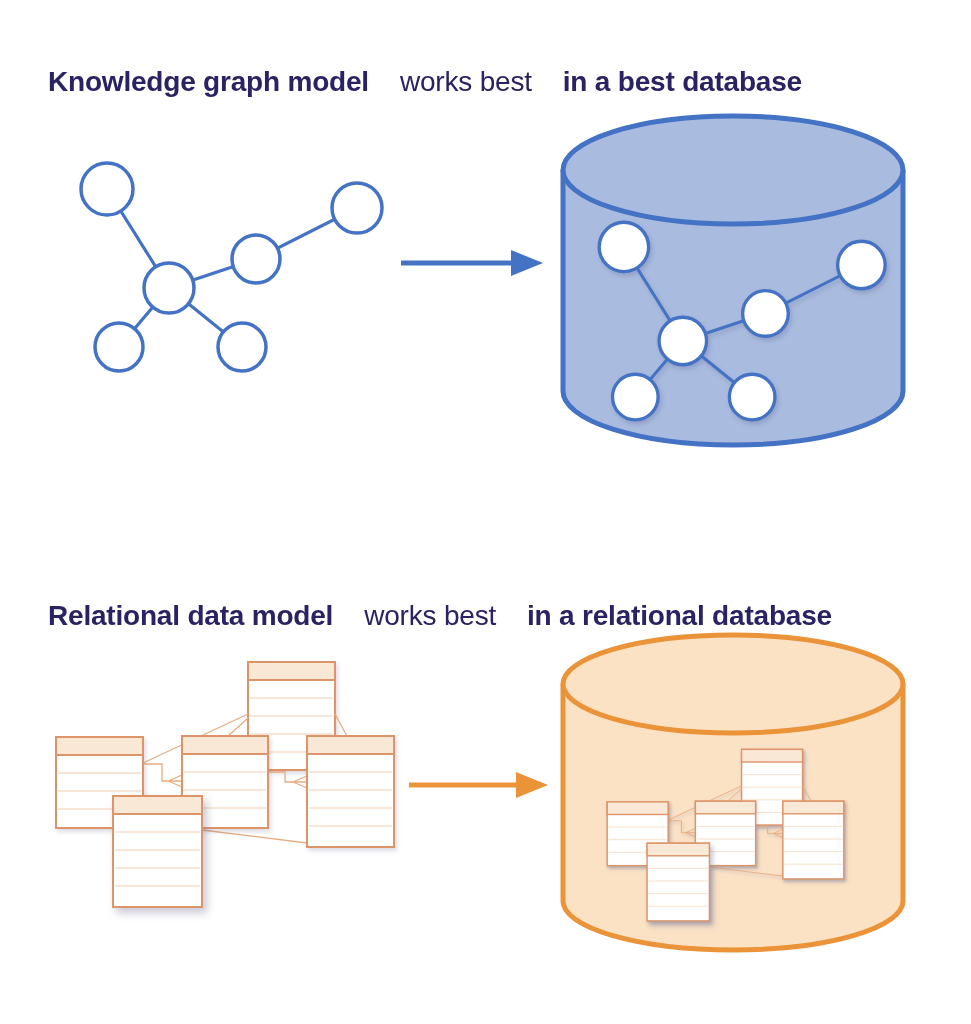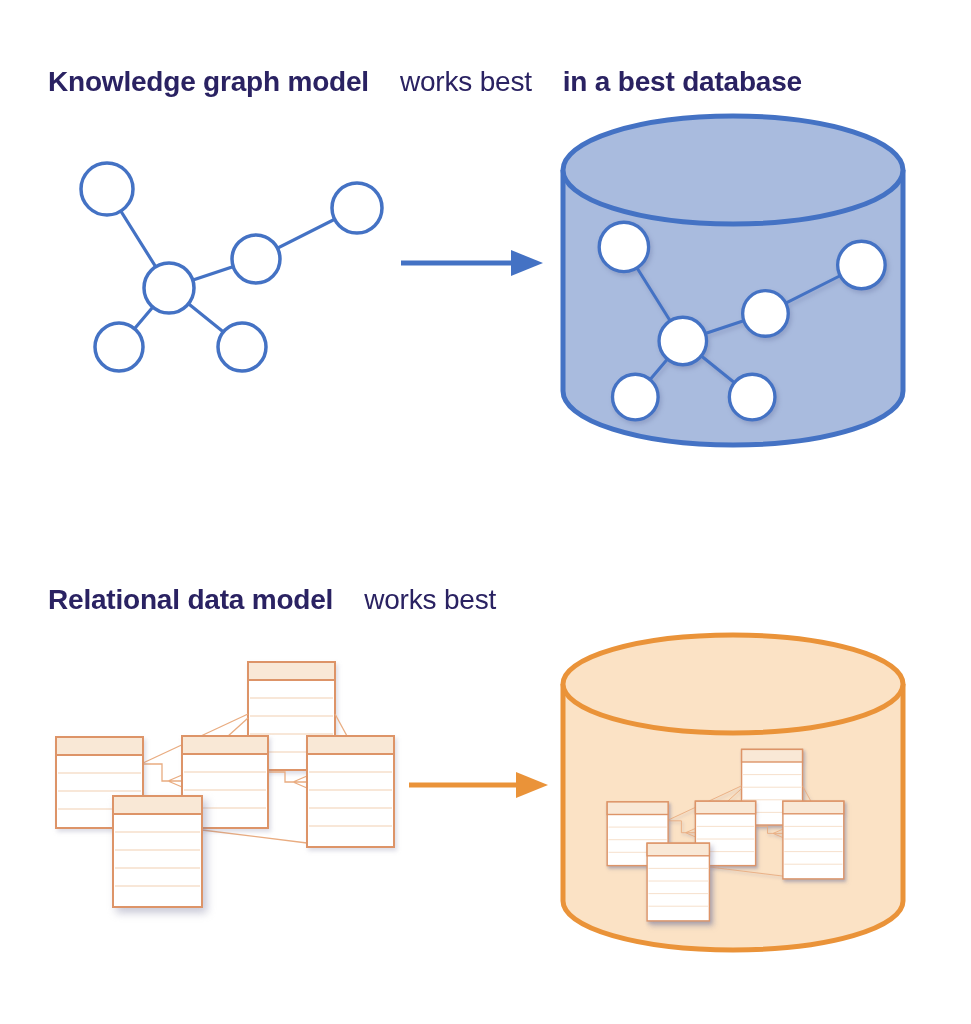--- a/index.html
+++ b/index.html
@@ -141,23 +141,24 @@
     <line x1="3" y1="19" x2="115" y2="19"></line>
     <polygon points="113,6 145,19 113,32"></polygon>
   </svg>
 
   <svg class="abs" style="left:546px;top:106px" width="370" height="350" viewBox="0 0 370 350">
     <path class="cyl-blue" d="M17,64 L17,285 A170,54 0 0 0 357,285 L357,64"></path>
     <ellipse class="cyl-blue" cx="187" cy="64" rx="170" ry="54"></ellipse>
     <use href="#network-graph" class="mini-use" transform="translate(19,83) scale(0.95)"></use>
   </svg>
 
-  <div class="title-row" style="top:580px">
+  <div class="title-row" style="top:596px">
     <span class="t-bold">Relational data model</span>
     <span class="t-mid">works best</span>
+    <span class="t-bold">in a relational database</span>
   </div>
 
   <svg class="abs" style="left:40px;top:630px" width="410" height="320" viewBox="0 0 410 320">
     <use href="#er-diagram"></use>
   </svg>
 
   <svg class="abs arrow-orange" style="left:406px;top:766px" width="148" height="38" viewBox="0 0 148 38">
     <line x1="3" y1="19" x2="112" y2="19"></line>
     <polygon points="110,6 142,19 110,32"></polygon>
   </svg>

